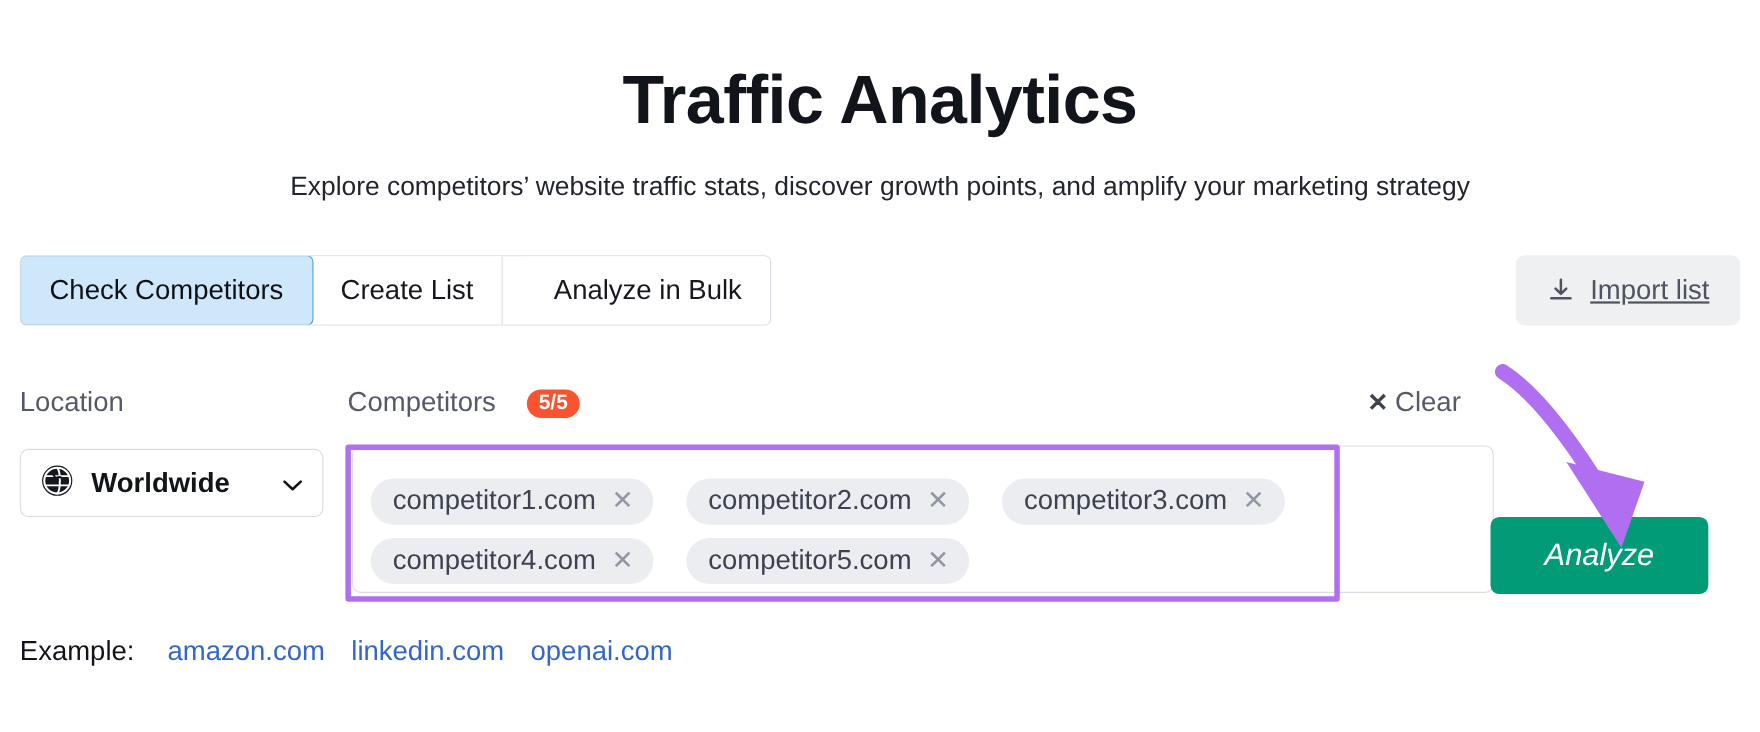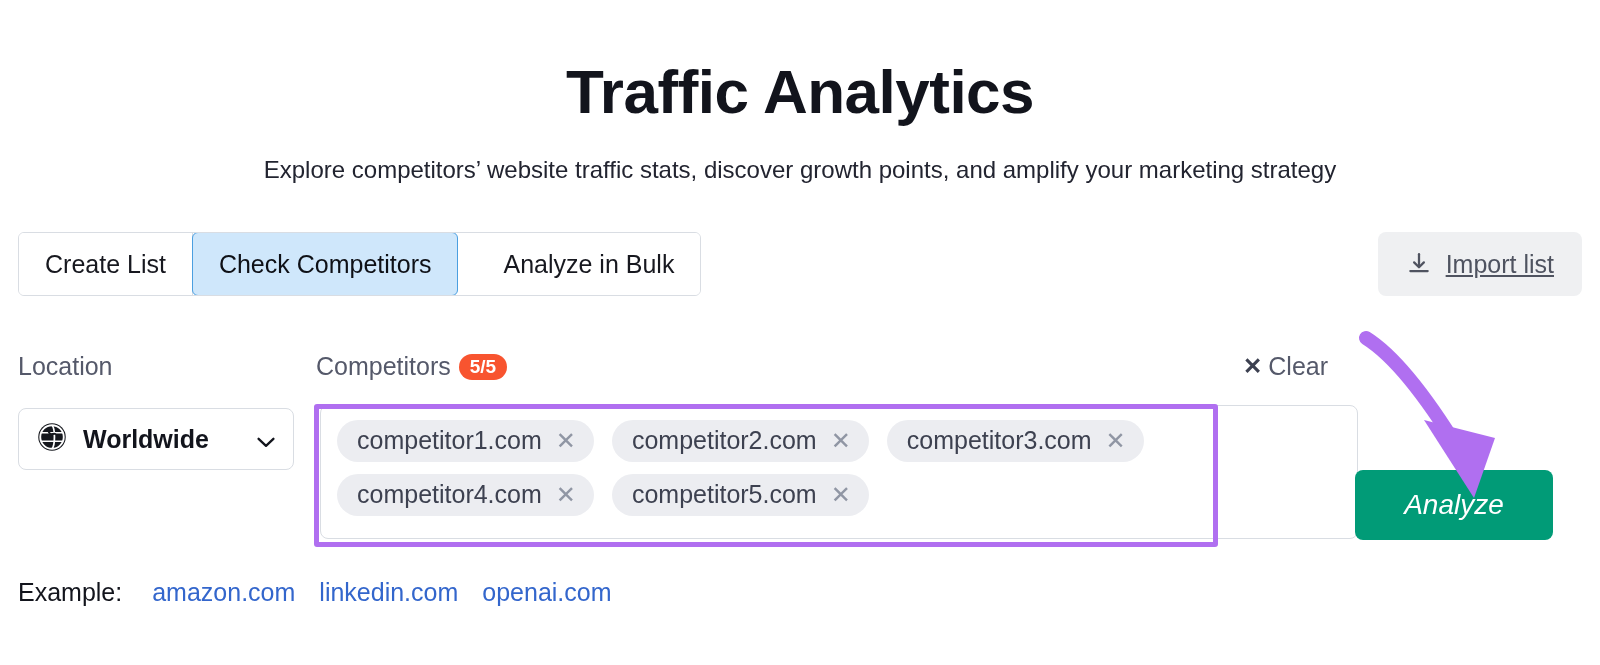--- a/index.html
+++ b/index.html
@@ -107,21 +107,21 @@
     left: 18px;
     font-size: 25px;
     color: #55596a;
   }
   .label-competitors {
     position: absolute;
     top: 352px;
     left: 316px;
     display: flex;
     align-items: center;
-    gap: 8px;
+    gap: 28px;
     font-size: 25px;
     color: #55596a;
   }
   .count-badge {
     background: #f8542f;
     color: #ffffff;
     font-size: 19px;
     font-weight: 600;
     border-radius: 20px;
     padding: 3px 11px 4px;
@@ -182,25 +182,25 @@
   .competitors-field {
     position: absolute;
     top: 405px;
     left: 320px;
     width: 1038px;
     height: 134px;
     box-sizing: border-box;
     border: 1px solid #d9dde3;
     border-radius: 8px;
     background: #ffffff;
-    padding: 14px 16px;
+    padding: 29px 16px;
     display: flex;
     flex-wrap: wrap;
     align-content: flex-start;
-    gap: 12px 18px;
+    gap: 12px 30px;
   }
   .chip {
     display: flex;
     align-items: center;
     gap: 14px;
     background: #ecedf1;
     border-radius: 22px;
     padding: 7px 18px 8px 20px;
     height: 42px;
     box-sizing: border-box;
@@ -277,25 +277,25 @@
     margin-top: 12px;
   }
 </style>
 </head>
 <body>
 
 <h1 class="page-title">Traffic Analytics</h1>
 <p class="page-subtitle">Explore competitors’ website traffic stats, discover growth points, and amplify your marketing strategy</p>
 
 <div class="tabs">
+  <div class="tab active">
+    <span>Check Competitors</span>
+  </div>
   <div class="tab">
     <span>Create List</span>
-  </div>
-  <div class="tab active">
-    <span>Check Competitors</span>
   </div>
   <div class="tab">
     <span>Analyze in Bulk</span>
   </div>
 </div>
 
 <button class="import-btn">
   <span>
     <svg width="26" height="26" viewBox="0 0 24 24" fill="none" stroke="#4f5360" stroke-width="2.1" stroke-linecap="round" stroke-linejoin="round">
       <path d="M12 3v11"></path>

